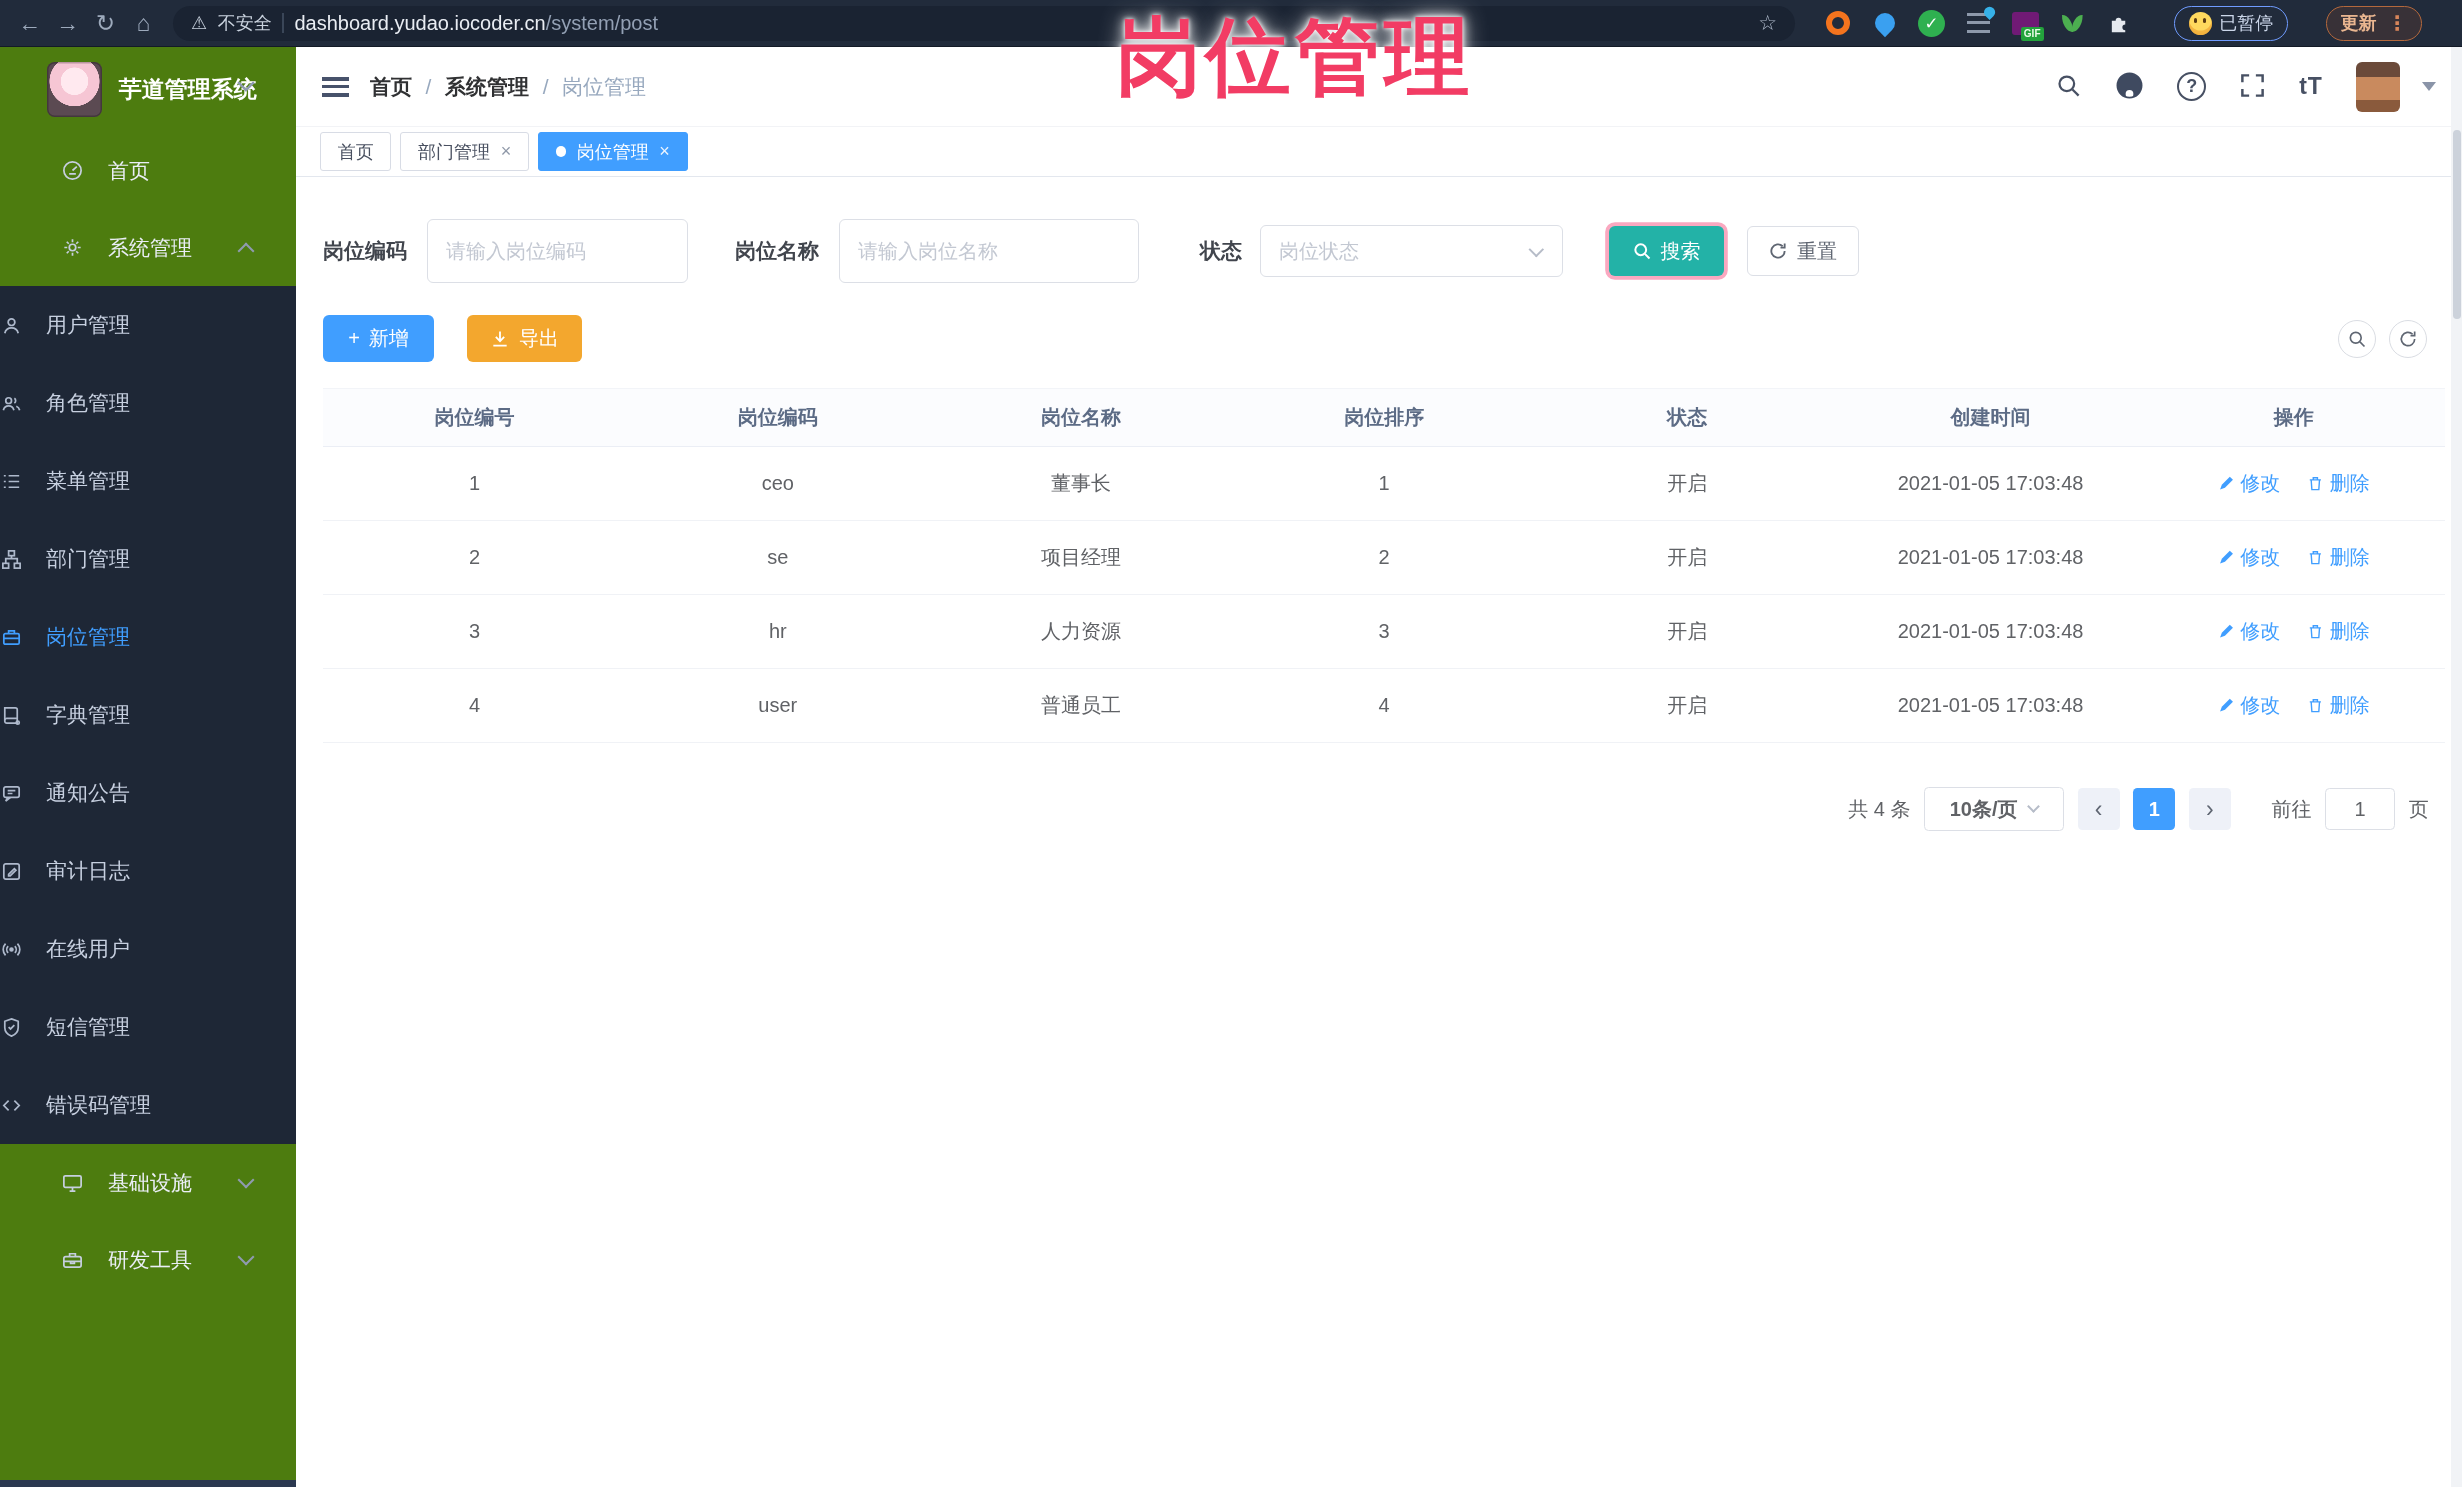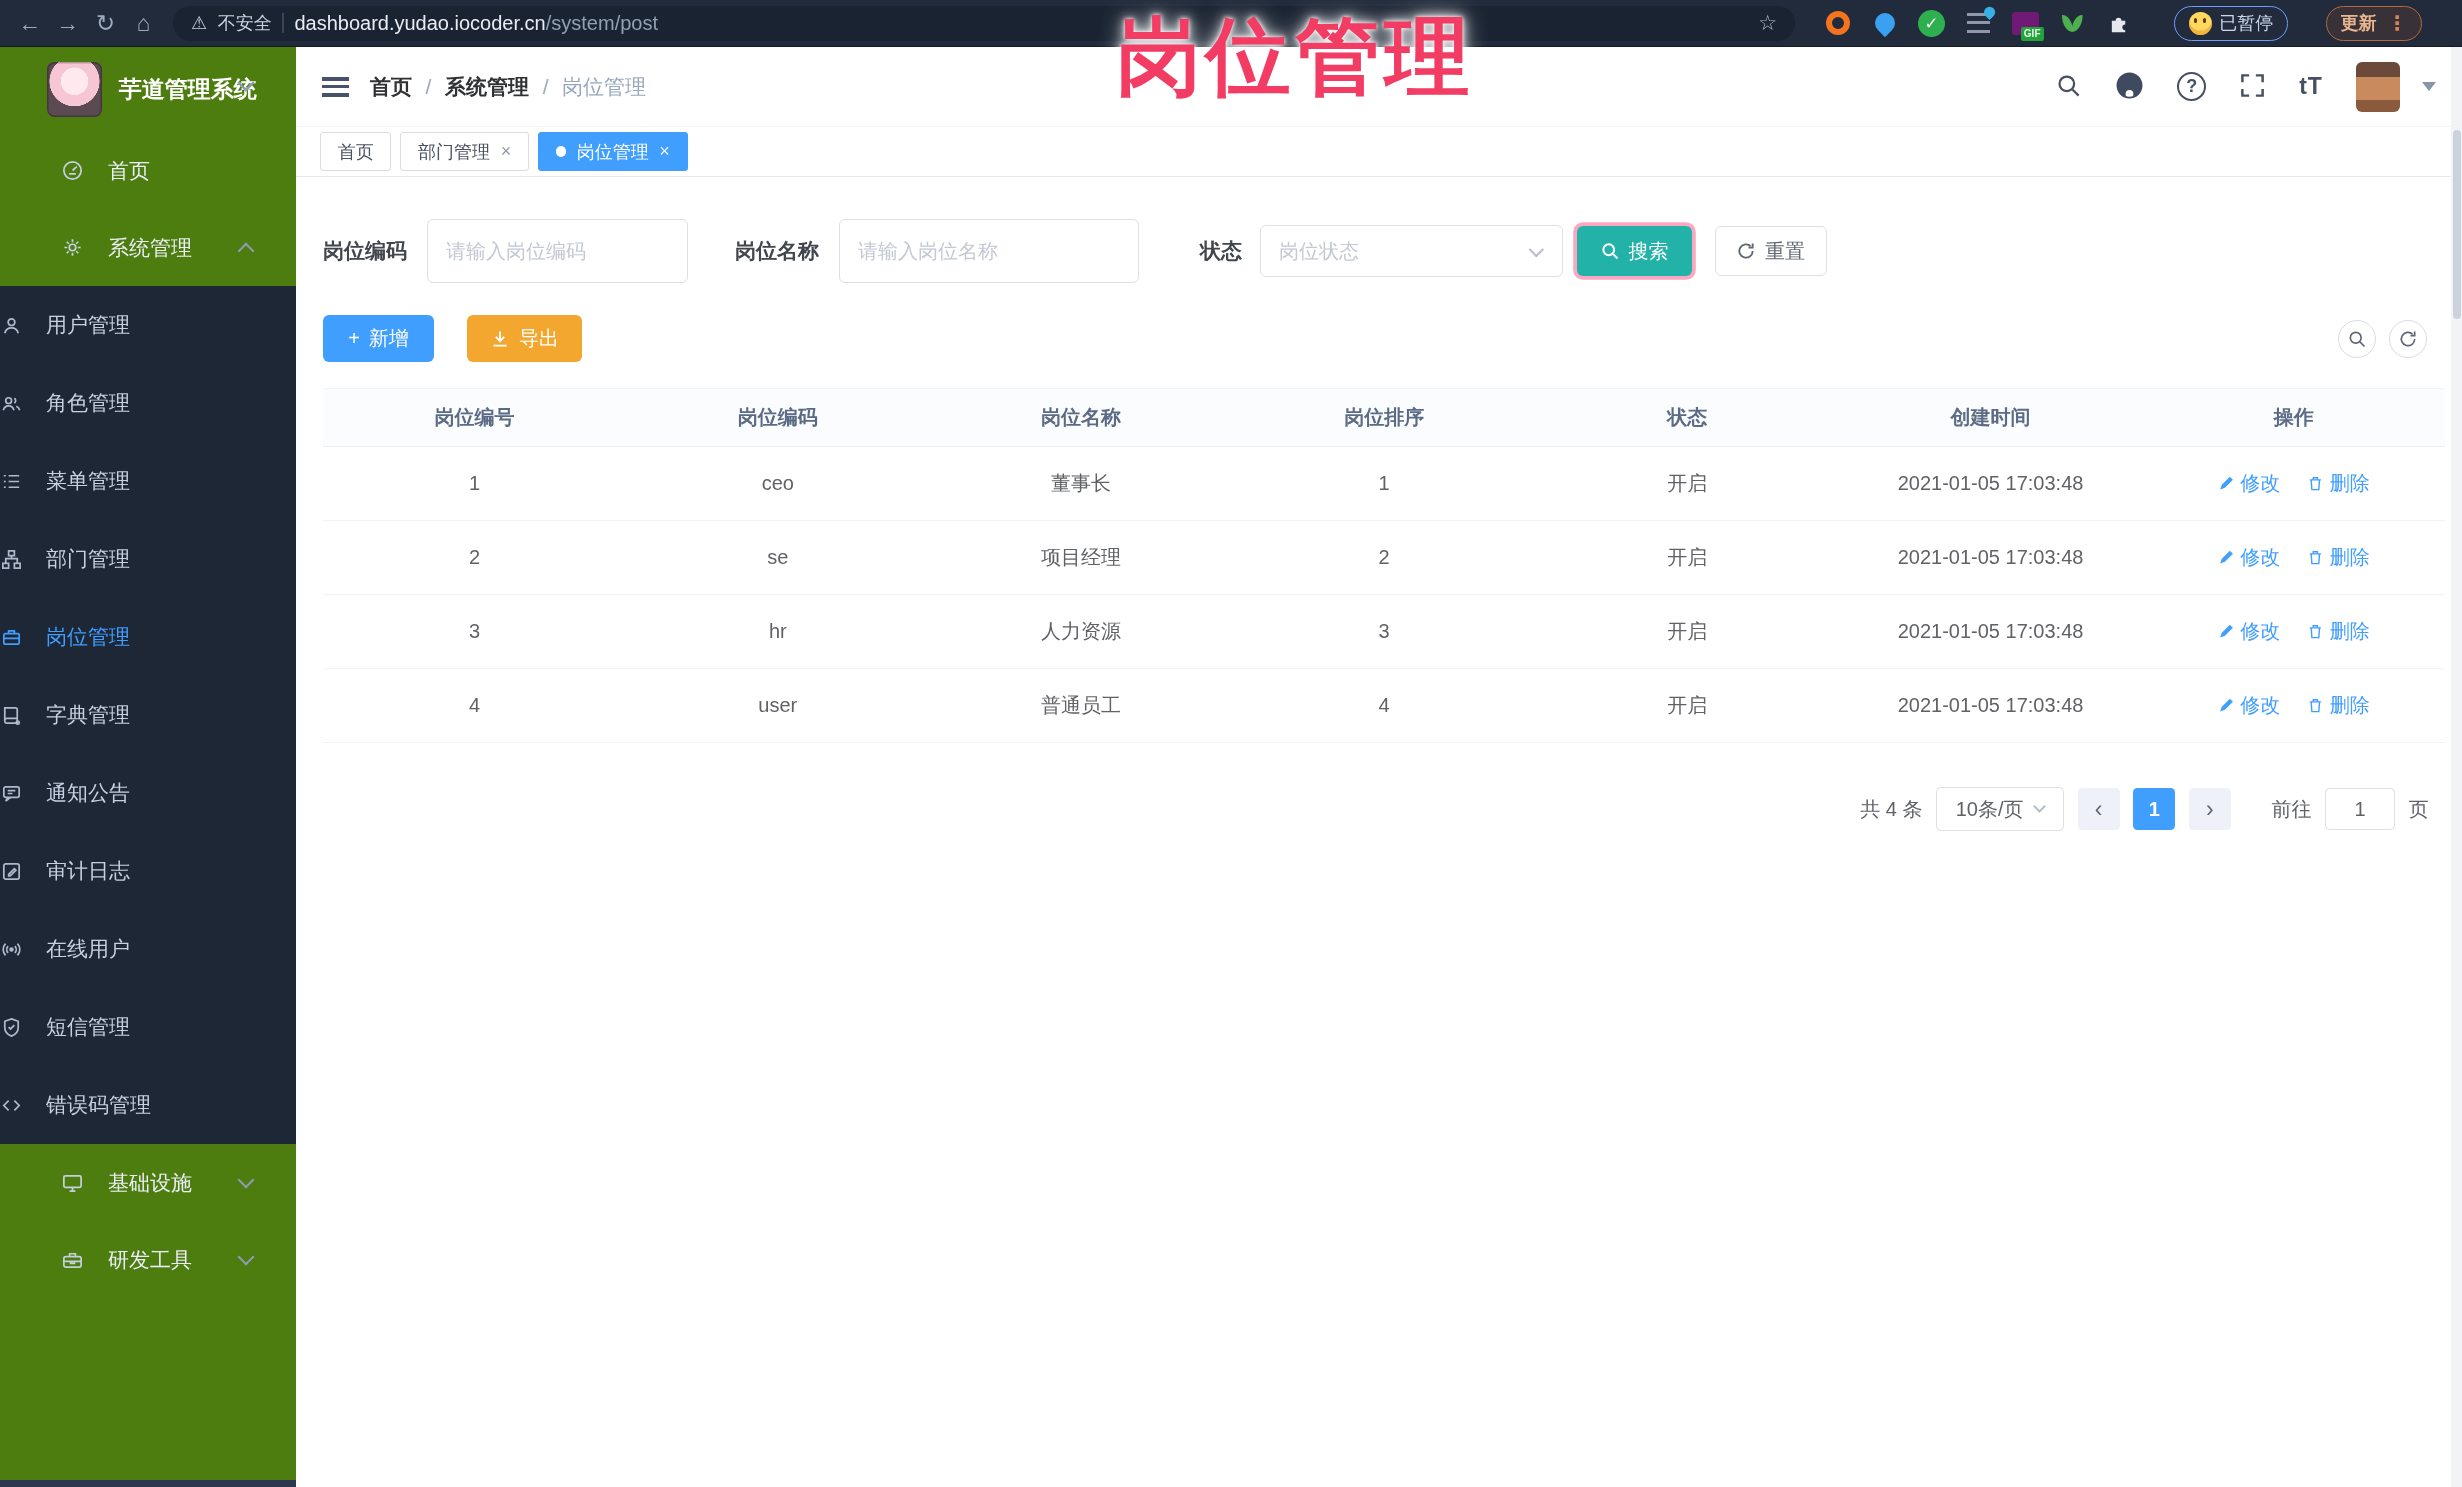--- a/index.html
+++ b/index.html
@@ -80,36 +80,36 @@
 
   .filters { display:flex; align-items:center; }
   .f-label { font-size:21px; color:#41454d; font-weight:600; white-space:nowrap; }
   .f-input { height:64px; border:1.5px solid #dcdfe6; border-radius:6px; font-size:20px; padding:0 18px; color:#606266; outline:none; font-family:inherit; }
   .f-input::placeholder { color:#c3c8d2; }
   .in-code { width:261px; margin:0 47px 0 20px; }
   .in-name { width:300px; margin:0 61px 0 20px; }
   .f-select { width:303px; height:52px; border:1.5px solid #dcdfe6; border-radius:6px; display:flex; align-items:center; padding:0 18px; color:#c3c8d2; font-size:20px; margin:0 13.6px 0 18px; position:relative; }
   .f-select .sel-chev { width:10.6px; height:10.6px; border-right:2.3px solid #b6bcc8; border-bottom:2.3px solid #b6bcc8; transform:rotate(45deg); position:absolute; right:20px; top:18px; }
   .btn { border:none; border-radius:6px; display:inline-flex; align-items:center; justify-content:center; gap:9px; font-size:20px; cursor:pointer; font-family:inherit; }
-  .btn-search { width:115px; height:50px; background:#23b2a7; color:#fff; box-shadow:0 0 0 3.8px rgba(246,96,141,.55); }
+  .btn-search { width:115px; height:50px; background:#23b2a7; color:#fff; box-shadow:0 0 0 3.8px rgba(246,96,141,.55);margin-left:32px; }
   .btn-reset { width:112px; height:50px; background:#fff; border:1.5px solid #dcdfe6; color:#5f6672; margin-left:23px; }
 
   .toolbar { display:flex; align-items:center; margin-top:32px; }
   .btn-add { width:111px; height:47px; background:#409eff; color:#fff; }
   .btn-export { width:115px; height:47px; background:#f3a72e; color:#fff; margin-left:33px; }
   .tool-circles { margin-left:auto; display:flex; gap:13.6px; margin-right:18px; }
   .circle-btn { width:38px; height:38px; border-radius:50%; border:1.5px solid #dadde3; display:flex; align-items:center; justify-content:center; color:#5f6672; background:#fff; }
 
   table { width:100%; border-collapse:collapse; margin-top:26px; table-layout:fixed; }
   th { height:58px; font-size:20px; color:#5c6b85; font-weight:700; background:#fbfcfe; border-bottom:1.5px solid #ebeef5; border-top:1.5px solid #f2f4f8; }
   td { height:74px; font-size:20px; color:#606266; text-align:center; border-bottom:1.5px solid #f0f2f6; }
   .op { display:inline-flex; align-items:center; gap:6px; color:#409eff; margin:0 10.6px; }
 
   .pager { display:flex; align-items:center; justify-content:flex-end; gap:13.6px; margin-top:44px; font-size:20px; color:#606266; padding-right:16.7px; }
-  .size-sel { width:128px; height:44px; border:1.5px solid #dcdfe6; border-radius:4.5px; display:flex; align-items:center; justify-content:center; gap:12px; color:#606266; position:relative; }
+  .size-sel { width:140px; height:44px; border:1.5px solid #dcdfe6; border-radius:4.5px; display:flex; align-items:center; justify-content:center; gap:12px; color:#606266; position:relative;font-weight:bold; }
   .size-sel .sel-chev { width:9px; height:9px; border-right:2.3px solid #b6bcc8; border-bottom:2.3px solid #b6bcc8; transform:rotate(45deg); margin-top:-4.5px; }
   .pg-btn { width:42px; height:42px; border-radius:4.5px; background:#eef1f8; color:#5f6672; display:flex; align-items:center; justify-content:center; font-size:23px; }
   .pg-cur { width:42px; height:42px; border-radius:4.5px; background:#409eff; color:#fff; display:flex; align-items:center; justify-content:center; font-weight:700; }
   .goto-in { width:70px; height:42px; border:1.5px solid #dcdfe6; border-radius:4.5px; text-align:center; font-size:20px; color:#606266; outline:none; font-family:inherit; }
 
   
   .annotation { position:absolute; left:1116px; top:0px; font-size:85px; font-weight:700; letter-spacing:4.5px; color:#f23c64; z-index:60;
     text-shadow:0 0 4.5px #fff, 0 0 12px rgba(255,255,255,.95), 0 0 23px rgba(255,255,255,.85); pointer-events:none; }
 
   

